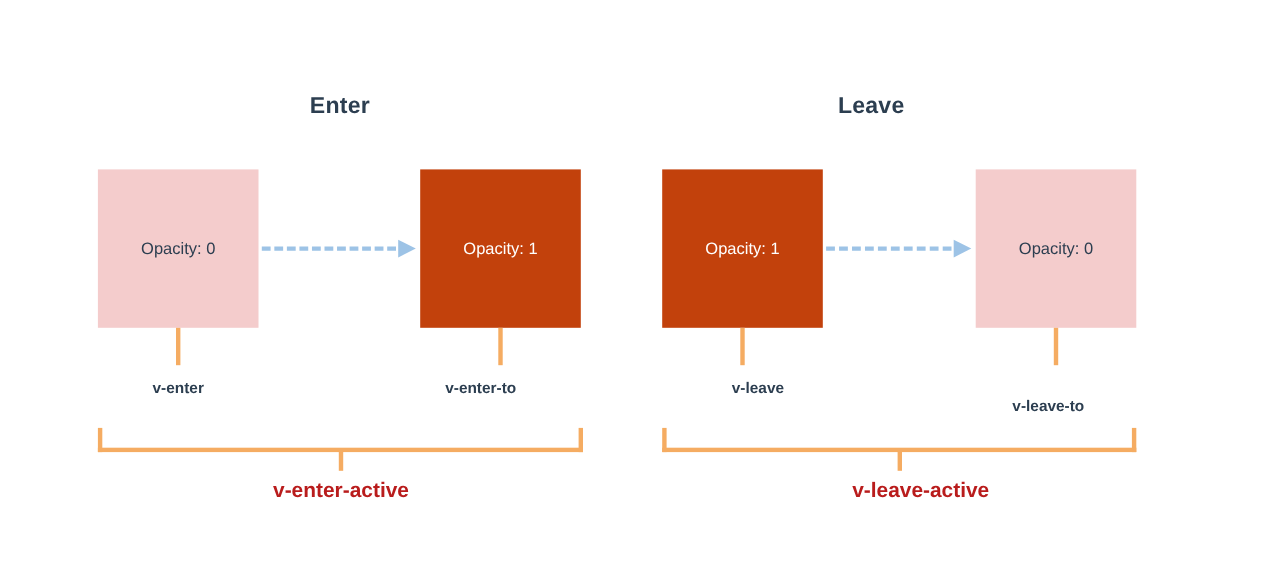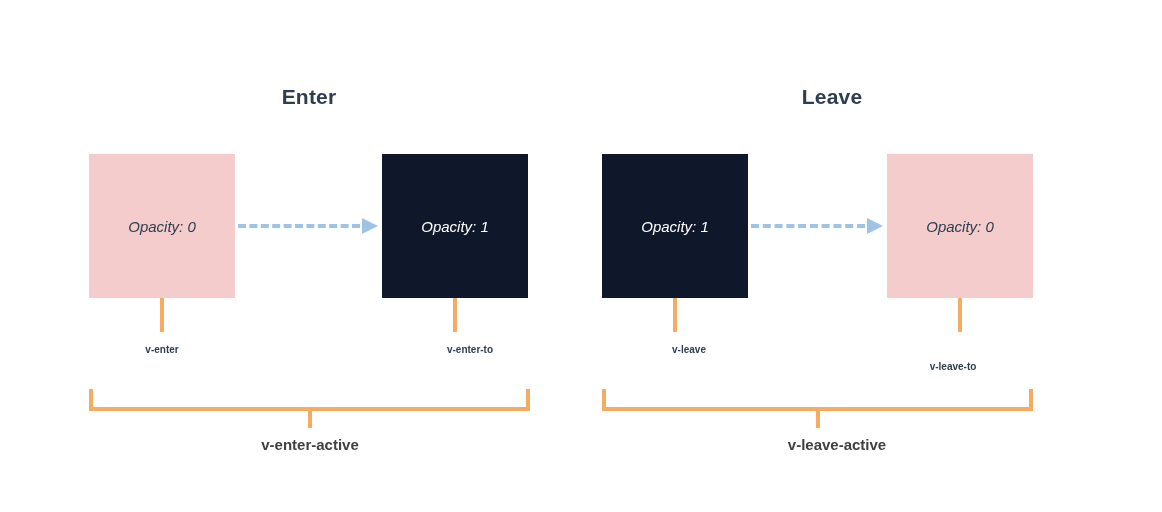--- a/index.html
+++ b/index.html
@@ -34,33 +34,32 @@
   }
 
   
   .state-box {
     position: absolute;
     width: 146px;
     height: 144px;
     display: flex;
     align-items: center;
     justify-content: center;
-    font-style: italic;
   }
   .state-box .state-label {
     font-size: 15px;
     font-weight: normal;
     white-space: nowrap;
   }
   .box-faded {
     background: #f4cccc;
   }
   .box-faded .state-label { color: #2c3e50; }
   .box-solid {
-    background: #0f172a;
+    background: #c2410c;
   }
   .box-solid .state-label { color: #ffffff; }
 
   
   .arrow {
     position: absolute;
     height: 20px;
     top: 216px;
   }
   .arrow .arrow-line {
@@ -83,21 +82,21 @@
   
   .stem {
     position: absolute;
     width: 4px;
     background: #f5ac62;
   }
 
   
   .class-label {
     position: absolute;
-    font-size: 10px;
+    font-size: 14px;
     font-weight: bold;
     color: #2c3e50;
     white-space: nowrap;
     transform: translateX(-50%);
   }
 
   
   .bracket {
     position: absolute;
     height: 22px;
@@ -107,23 +106,23 @@
     box-sizing: border-box;
   }
   .bracket-stem {
     position: absolute;
     width: 4px;
     height: 18px;
     background: #f5ac62;
   }
   .bracket-label {
     position: absolute;
-    font-size: 15px;
+    font-size: 19px;
     font-weight: bold;
-    color: #404040;
+    color: #b91c1c;
     white-space: nowrap;
     transform: translateX(-50%);
   }
 </style>
 </head>
 <body>
 
 <div id="stage">
 
   <div>
@@ -140,30 +139,30 @@
     </div>
 
     <div class="state-box box-solid" style="left:382px; top:154px;">
       <span class="state-label">Opacity: 1</span>
     </div>
 
     <div class="stem" style="left:160px; top:298px; height:34px;"></div>
     <div class="stem" style="left:453px; top:298px; height:34px;"></div>
 
     <div class="class-label" style="left:162px; top:344px;">v-enter</div>
-    <div class="class-label" style="left:470px; top:344px;">v-enter-to</div>
+    <div class="class-label" style="left:437px; top:344px;">v-enter-to</div>
 
     <div class="bracket" style="left:89px; top:389px; width:441px;"></div>
     <div class="bracket-stem" style="left:308px; top:410px;"></div>
     <div class="bracket-label" style="left:310px; top:436px;">v-enter-active</div>
   </div>
 
   <div>
 
-    <div class="section-title" style="left:832px; top:85px;">Leave</div>
+    <div class="section-title" style="left:792px; top:85px;">Leave</div>
 
     <div class="state-box box-solid" style="left:602px; top:154px;">
       <span class="state-label">Opacity: 1</span>
     </div>
 
     <div class="arrow" style="left:751px; width:134px;">
       <div class="arrow-line" style="width:114px;"></div>
       <div class="arrow-head" style="left:116px;"></div>
     </div>
 

